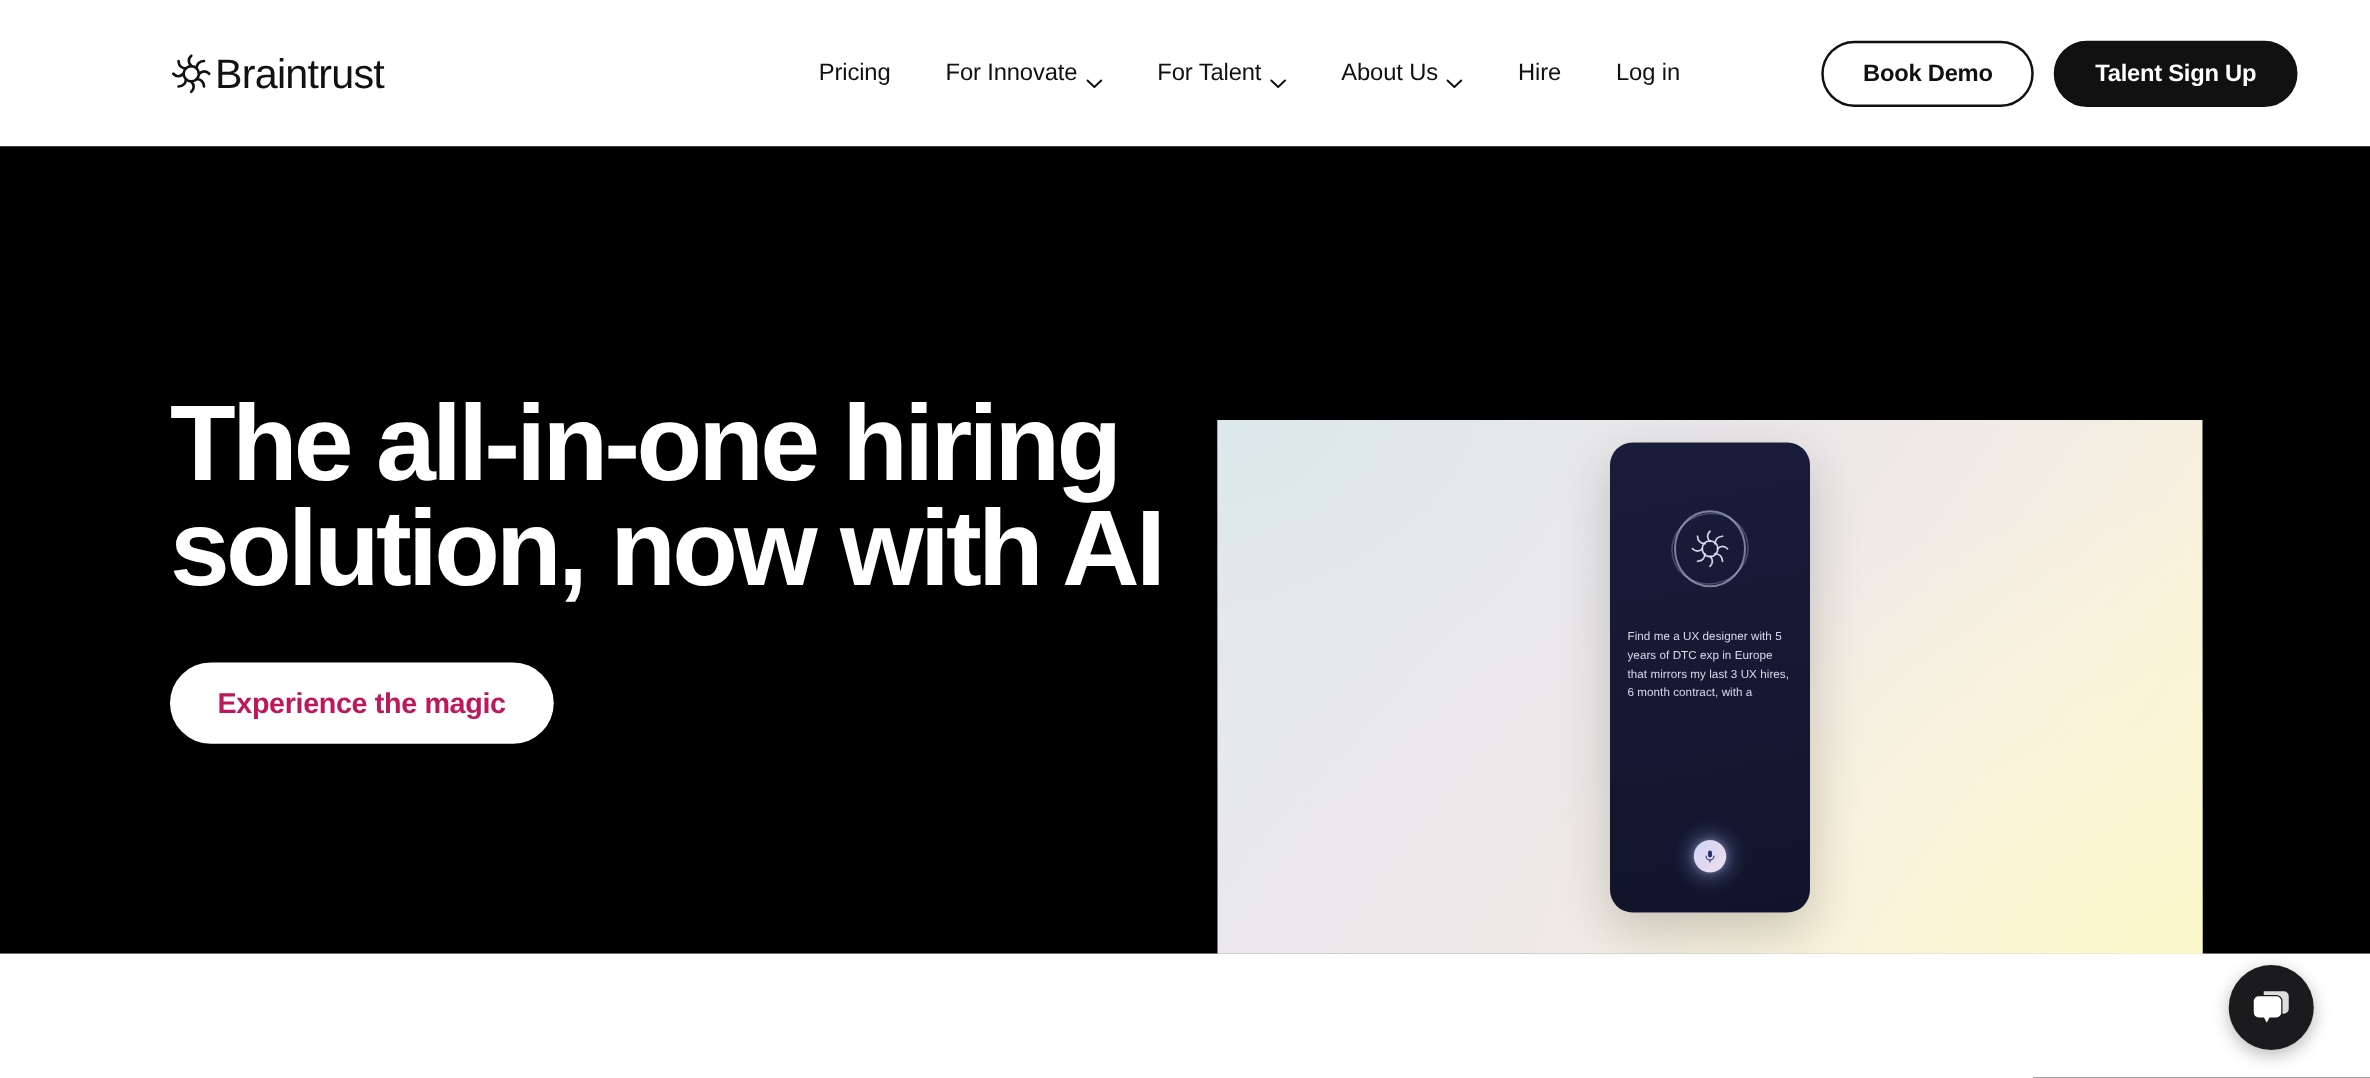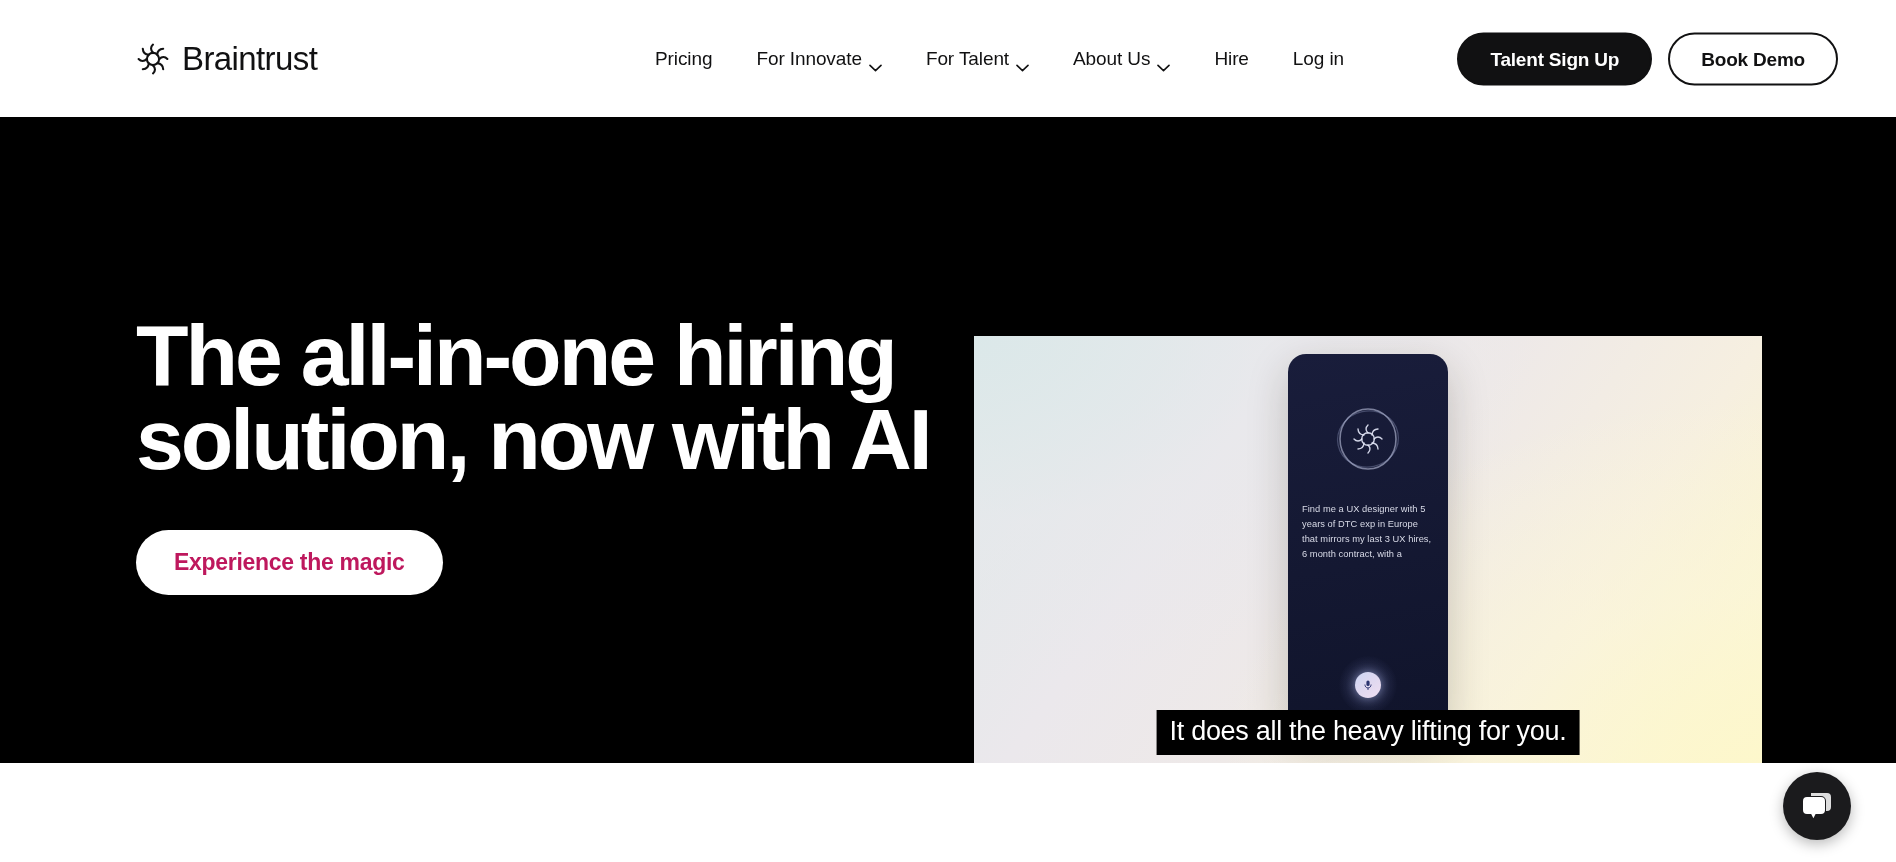--- a/index.html
+++ b/index.html
@@ -12,21 +12,21 @@
 
   
   .header {
     position:relative;
     height:117px;
     background:#ffffff;
     display:flex;
     align-items:center;
     padding:0 0 0 136px;
   }
-  .brand { display:flex; align-items:center; gap:12px; }
+  .brand { display:flex; align-items:center; gap:2px; }
   .brand-mark { width:34px; height:34px; display:block; flex:none; }
   .brand-name {
     font-size:33px;
     font-weight:400;
     letter-spacing:-0.6px;
     color:#111112;
     line-height:1;
     font-family:"Liberation Sans", sans-serif;
   }
 
@@ -298,22 +298,22 @@
     <button class="nav-item">
       <span>Hire</span>
     </button>
 
     <button class="nav-item">
       <span>Log in</span>
     </button>
   </nav>
 
   <div class="header-actions">
+    <button class="btn btn-outline">Book Demo</button>
     <button class="btn btn-solid">Talent Sign Up</button>
-    <button class="btn btn-outline">Book Demo</button>
   </div>
 </header>
 
 <section class="hero">
   <div class="hero-inner">
 
     <div class="hero-copy">
       <h1 class="hero-title">
         <span class="line">The all-in-one hiring</span>
         <span class="line">solution, now with AI</span>
@@ -347,21 +347,20 @@
           <div class="phone-mic">
             <svg viewBox="0 0 12 12" fill="none" xmlns="http://www.w3.org/2000/svg">
               <rect x="4.4" y="1.4" width="3.2" height="5.6" rx="1.6" fill="#2c3470"></rect>
               <path d="M2.9 5.9c0 1.7 1.4 3.1 3.1 3.1s3.1-1.4 3.1-3.1" stroke="#2c3470" stroke-width="0.9" stroke-linecap="round"></path>
               <path d="M6 9v1.6" stroke="#2c3470" stroke-width="0.9" stroke-linecap="round"></path>
             </svg>
           </div>
         </div>
       </div>
 
-      <div class="caption">It does all the heavy lifting for you.</div>
     </div>
 
   </div>
 </section>
 
 <div class="strip">
   <div class="chat-widget">
     <span>
       <svg viewBox="0 0 36 32" fill="none" xmlns="http://www.w3.org/2000/svg">
         <path d="M12 3h16a4 4 0 0 1 4 4v10a4 4 0 0 1-4 4h-1V11a5 5 0 0 0-5-5H12V3z" fill="#ffffff" opacity="0.85"></path>

